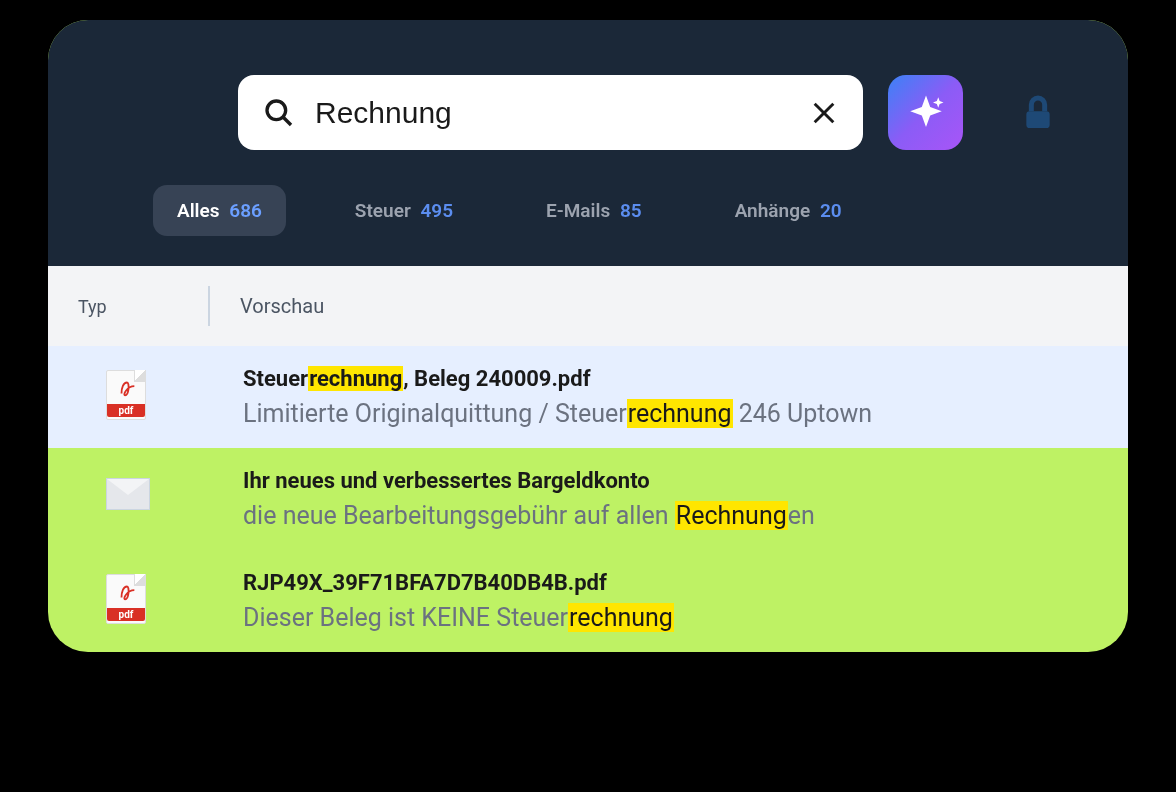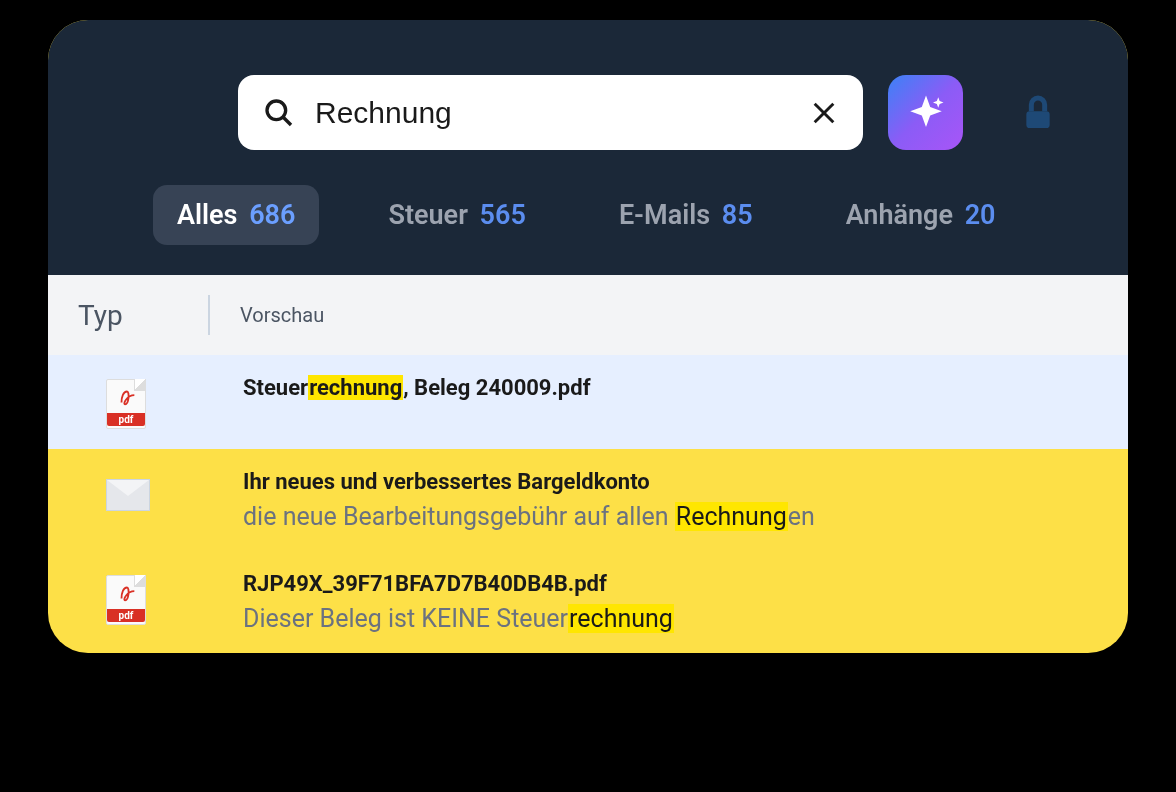--- a/index.html
+++ b/index.html
@@ -10,21 +10,21 @@
   height: 792px;
   display: flex;
   align-items: flex-start;
   justify-content: center;
   padding-top: 20px;
 }
 .window {
   width: 1080px;
   border-radius: 40px;
   overflow: hidden;
-  background: #fde047;
+  background: #bef264;
   box-shadow: 0 10px 40px rgba(0,0,0,0.5);
 }
 .header {
   background: #1b2838;
   padding: 55px 40px 30px 40px;
 }
 .search-row {
   display: flex;
   align-items: center;
   gap: 25px;
@@ -74,21 +74,21 @@
   height: 40px;
   margin-left: 30px;
 }
 .tabs {
   display: flex;
   gap: 45px;
   margin-top: 35px;
   margin-left: 65px;
 }
 .tab {
-  font-size: 27px;
+  font-size: 19px;
   font-weight: 600;
   color: #9ca3af;
   padding: 14px 24px;
   border-radius: 14px;
   cursor: pointer;
   white-space: nowrap;
 }
 .tab.active {
   background: #374355;
   color: #fff;
@@ -97,21 +97,21 @@
 .tab.active .count { color: #6b9fff; }
 
 .col-head {
   display: flex;
   align-items: center;
   background: #f3f4f6;
   height: 80px;
   padding: 0 30px;
 }
 .col-head .col-type {
-  font-size: 28px;
+  font-size: 18px;
   color: #4b5563;
   width: 130px;
 }
 .col-head .divider {
   width: 2px;
   height: 40px;
   background: #cbd5e1;
   margin-right: 30px;
 }
 .col-head .col-preview {
@@ -231,21 +231,21 @@
         </svg>
     </div>
 
     <div class="tabs">
       <div class="tab active">
         <span>Alles</span>
         <span class="count">686</span>
       </div>
       <div class="tab">
         <span>Steuer</span>
-        <span class="count">565</span>
+        <span class="count">495</span>
       </div>
       <div class="tab">
         <span>E-Mails</span>
         <span class="count">85</span>
       </div>
       <div class="tab">
         <span>Anhänge</span>
         <span class="count">20</span>
       </div>
     </div>
@@ -265,20 +265,21 @@
               <div class="fold"></div>
       <svg class="swoosh" viewBox="0 0 24 24" fill="none" stroke="#d93025" stroke-width="2">
                 <path d="M6 18c0-6 2-12 6-12 3 0 2 14-2 14-3 0 2-10 10-10"></path>
               </svg>
       <div class="label">pdf</div>
     </div>
   </div>
         </div>
     <div class="text-cell">
       <div class="title">Steuer<span class="hl">rechnung</span>, Beleg 240009.pdf</div>
+      <div class="snippet">Limitierte Originalquittung / Steuer<span class="hl">rechnung</span> 246 Uptown</div>
     </div>
       </div>
     <div class="row">
     <div class="icon-cell">
           <div class="mail-icon"></div>
         </div>
     <div class="text-cell">
       <div class="title">Ihr neues und verbessertes Bargeldkonto</div>
       <div class="snippet">die neue Bearbeitungsgebühr auf allen <span class="hl">Rechnung</span>en</div>
     </div>

